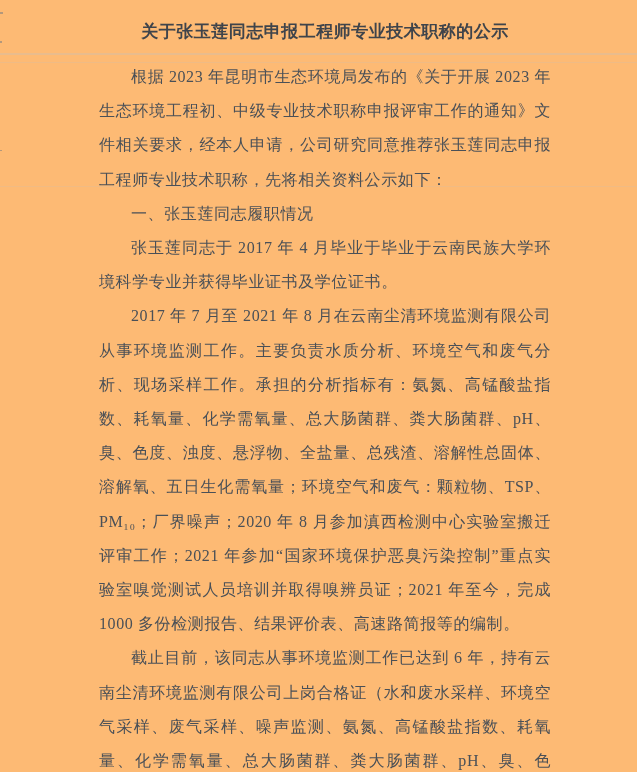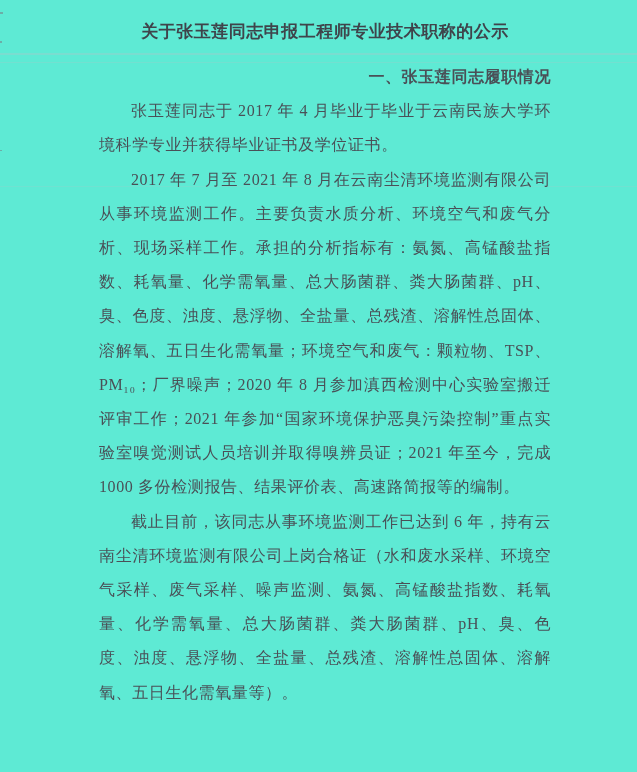--- a/index.html
+++ b/index.html
@@ -5,21 +5,21 @@
   html, body {
     margin: 0;
     padding: 0;
     background: #e8e8e8;
   }
   .page {
     position: relative;
     width: 637px;
     height: 772px;
     margin: 0 auto;
-    background: #5eead4;
+    background: #fdba74;
     overflow: hidden;
     font-family: "Liberation Serif", "DejaVu Serif", serif;
   }
   
   .scan-streak {
     position: absolute;
     left: 0;
     width: 100%;
     height: 2px;
     background: rgba(190, 192, 198, 0.30);
@@ -59,39 +59,39 @@
     margin: 0;
     font-size: 16px;
     line-height: 34.2px;
     color: #4a5057;
     letter-spacing: 0.6px;
     text-align: justify;
     text-justify: inter-ideograph;
     text-indent: 2em;
   }
   .doc-paragraph.heading {
-    text-align: right;
-    font-weight: bold;
+    text-align: left;
   }
 </style>
 </head>
 <body>
 
 <div class="page">
 
   <div class="scan-streak s1"></div>
   <div class="scan-streak s2"></div>
   <div class="scan-streak s3"></div>
   <div class="edge-mark m1"></div>
   <div class="edge-mark m2"></div>
   <div class="edge-mark m3"></div>
 
   <div class="content">
     <h1 class="doc-title">关于张玉莲同志申报工程师专业技术职称的公示</h1>
 
+    <p class="doc-paragraph">根据 2023 年昆明市生态环境局发布的《关于开展 2023 年生态环境工程初、中级专业技术职称申报评审工作的通知》文件相关要求，经本人申请，公司研究同意推荐张玉莲同志申报工程师专业技术职称，先将相关资料公示如下：</p>
 
     <p class="doc-paragraph heading">一、张玉莲同志履职情况</p>
 
     <p class="doc-paragraph">张玉莲同志于 2017 年 4 月毕业于毕业于云南民族大学环境科学专业并获得毕业证书及学位证书。</p>
 
     <p class="doc-paragraph">2017 年 7 月至 2021 年 8 月在云南尘清环境监测有限公司从事环境监测工作。主要负责水质分析、环境空气和废气分析、现场采样工作。承担的分析指标有：氨氮、高锰酸盐指数、耗氧量、化学需氧量、总大肠菌群、粪大肠菌群、pH、臭、色度、浊度、悬浮物、全盐量、总残渣、溶解性总固体、溶解氧、五日生化需氧量；环境空气和废气：颗粒物、TSP、PM₁₀；厂界噪声；2020 年 8 月参加滇西检测中心实验室搬迁评审工作；2021 年参加“国家环境保护恶臭污染控制”重点实验室嗅觉测试人员培训并取得嗅辨员证；2021 年至今，完成 1000 多份检测报告、结果评价表、高速路简报等的编制。</p>
 
     <p class="doc-paragraph">截止目前，该同志从事环境监测工作已达到 6 年，持有云南尘清环境监测有限公司上岗合格证（水和废水采样、环境空气采样、废气采样、噪声监测、氨氮、高锰酸盐指数、耗氧量、化学需氧量、总大肠菌群、粪大肠菌群、pH、臭、色度、浊度、悬浮物、全盐量、总残渣、溶解性总固体、溶解氧、五日生化需氧量等）。</p>
   </div>
 

